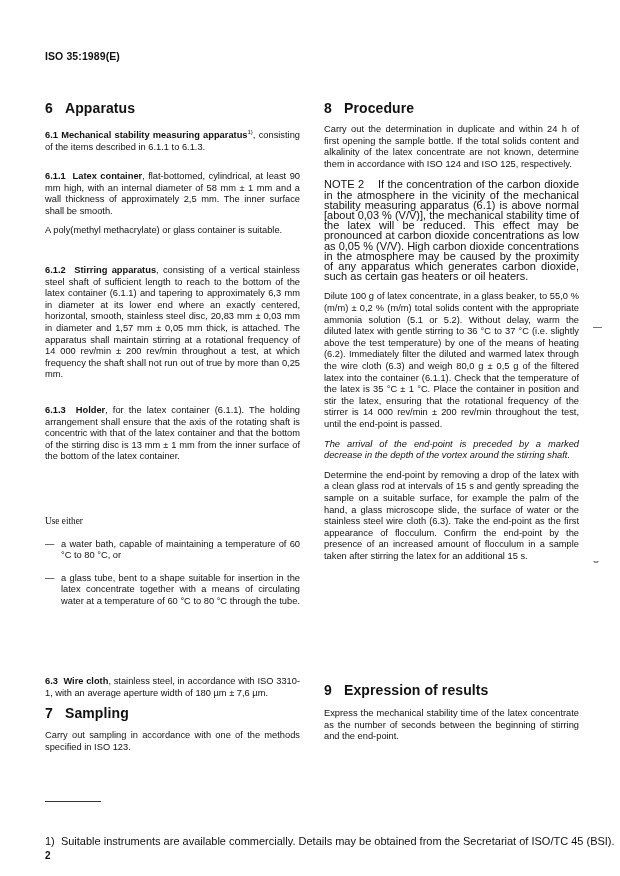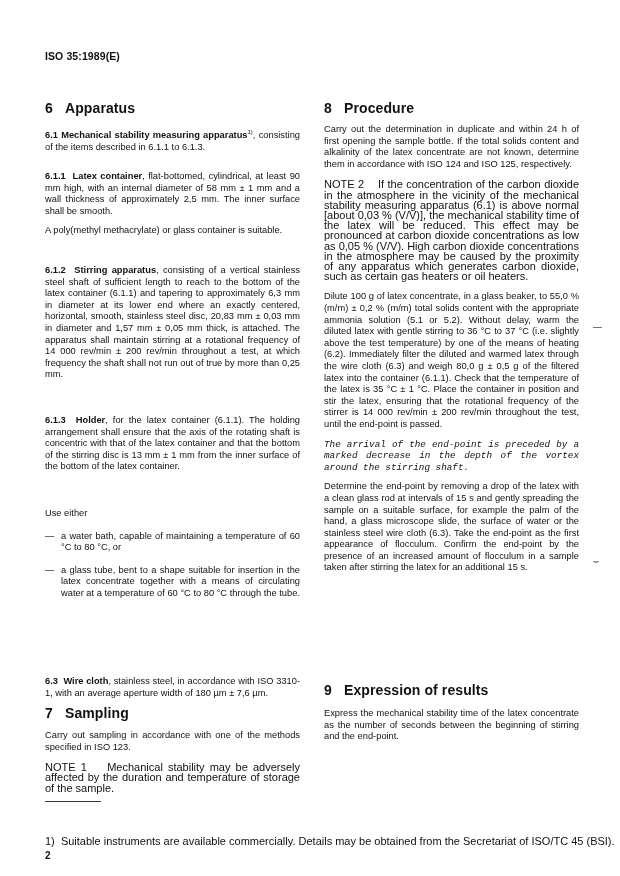--- a/index.html
+++ b/index.html
@@ -39,58 +39,57 @@
 
 <div class="abs" style="left:45px; top:171px; width:255px;">
   <p><b>6.1.1</b>&nbsp;&nbsp;<b>Latex container</b><span>, flat-bottomed, cylindrical, at least 90 mm high, with an internal diameter of 58 mm ± 1 mm and a wall thickness of approximately 2,5 mm. The inner surface shall be smooth.</span></p>
   <p style="margin-top:8px;">A poly(methyl methacrylate) or glass container is suitable.</p>
 </div>
 
 <div class="abs" style="left:45px; top:265px; width:255px;">
   <p><b>6.1.2</b>&nbsp;&nbsp;<b>Stirring apparatus</b><span>, consisting of a vertical stainless steel shaft of sufficient length to reach to the bottom of the latex container (6.1.1) and tapering to approximately 6,3 mm in diameter at its lower end where an exactly centered, horizontal, smooth, stainless steel disc, 20,83 mm ± 0,03 mm in diameter and 1,57 mm ± 0,05 mm thick, is attached. The apparatus shall maintain stirring at a rotational frequency of 14 000 rev/min ± 200 rev/min throughout a test, at which frequency the shaft shall not run out of true by more than 0,25 mm.</span></p>
 </div>
 
-<div class="abs" style="left:45px; top:405px; width:255px;margin-top:10px;">
+<div class="abs" style="left:45px; top:405px; width:255px;">
   <p><b>6.1.3</b>&nbsp;&nbsp;<b>Holder</b><span>, for the latex container (6.1.1). The holding arrangement shall ensure that the axis of the rotating shaft is concentric with that of the latex container and that the bottom of the stirring disc is 13 mm ± 1 mm from the inner surface of the bottom of the latex container.</span></p>
 </div>
 
 <div class="abs" style="left:45px; top:492px; width:255px;">
-  <p style="margin-top:16px;">Use either</p>
+  <p style="margin-top:24px;font-family:Liberation Serif, serif;">Use either</p>
   <div class="dash-item" style="margin-top:11px;">
     <span class="dash" style="font-size:9.3px;">—</span>
     <p>a water bath, capable of maintaining a temperature of 60 °C to 80 °C, or</p>
   </div>
   <div class="dash-item" style="margin-top:11px;">
     <span class="dash" style="font-size:9.3px;">—</span>
     <p>a glass tube, bent to a shape suitable for insertion in the latex concentrate together with a means of circulating water at a temperature of 60 °C to 80 °C through the tube.</p>
   </div>
 </div>
 
 <div class="abs" style="left:45px; top:636px; width:255px;margin-top:40px;">
   <p><b>6.3</b>&nbsp;&nbsp;<b>Wire cloth</b><span>, stainless steel, in accordance with ISO 3310-1, with an average aperture width of 180 µm ± 7,6 µm.</span></p>
 </div>
 
 <div class="abs" style="left:45px; top:705px;">
   <h2><span class="num">7</span><span>Sampling</span></h2>
 </div>
 
 <div class="abs" style="left:45px; top:730px; width:255px;">
   <p>Carry out sampling in accordance with one of the methods specified in ISO 123.</p>
-  <p class="note" style="margin-top:9px; white-space:pre-wrap;">NOTE 1    Mechanical stability may be adversely affected by the duration and temperature of storage of the sample.</p>
 </div>
 
 <div class="abs" style="left:324px; top:100px;">
   <h2><span class="num">8</span><span>Procedure</span></h2>
 </div>
 
 <div class="abs" style="left:324px; top:124px; width:255px;">
   <p>Carry out the determination in duplicate and within 24 h of first opening the sample bottle. If the total solids content and alkalinity of the latex concentrate are not known, determine them in accordance with ISO 124 and ISO 125, respectively.</p>
   <p class="note" style="margin-top:9px; white-space:pre-wrap;">NOTE 2    If the concentration of the carbon dioxide in the atmosphere in the vicinity of the mechanical stability measuring apparatus (6.1) is above normal [about 0,03 % (V/V)], the mechanical stability time of the latex will be reduced. This effect may be pronounced at carbon dioxide concentrations as low as 0,05 % (V/V). High carbon dioxide concentrations in the atmosphere may be caused by the proximity of any apparatus which generates carbon dioxide, such as certain gas heaters or oil heaters.</p>
   <p style="margin-top:10px;">Dilute 100 g of latex concentrate, in a glass beaker, to 55,0 % (m/m) ± 0,2 % (m/m) total solids content with the appropriate ammonia solution (5.1 or 5.2). Without delay, warm the diluted latex with gentle stirring to 36 °C to 37 °C (i.e. slightly above the test temperature) by one of the means of heating (6.2). Immediately filter the diluted and warmed latex through the wire cloth (6.3) and weigh 80,0 g ± 0,5 g of the filtered latex into the container (6.1.1). Check that the temperature of the latex is 35 °C ± 1 °C. Place the container in position and stir the latex, ensuring that the rotational frequency of the stirrer is 14 000 rev/min ± 200 rev/min throughout the test, until the end-point is passed.</p>
-  <p class="italic" style="margin-top:8px;font-family:Liberation Mono, monospace;">The arrival of the end-point is preceded by a marked decrease in the depth of the vortex around the stirring shaft.</p>
+  <p class="italic" style="margin-top:8px;">The arrival of the end-point is preceded by a marked decrease in the depth of the vortex around the stirring shaft.</p>
   <p style="margin-top:8px;">Determine the end-point by removing a drop of the latex with a clean glass rod at intervals of 15 s and gently spreading the sample on a suitable surface, for example the palm of the hand, a glass microscope slide, the surface of water or the stainless steel wire cloth (6.3). Take the end-point as the first appearance of flocculum. Confirm the end-point by the presence of an increased amount of flocculum in a sample taken after stirring the latex for an additional 15 s.</p>
 </div>
 
 <div class="abs" style="left:324px; top:682px;">
   <h2><span class="num">9</span><span>Expression of results</span></h2>
 </div>
 
 <div class="abs" style="left:324px; top:708px; width:255px;">
   <p>Express the mechanical stability time of the latex concentrate as the number of seconds between the beginning of stirring and the end-point.</p>
 </div>

